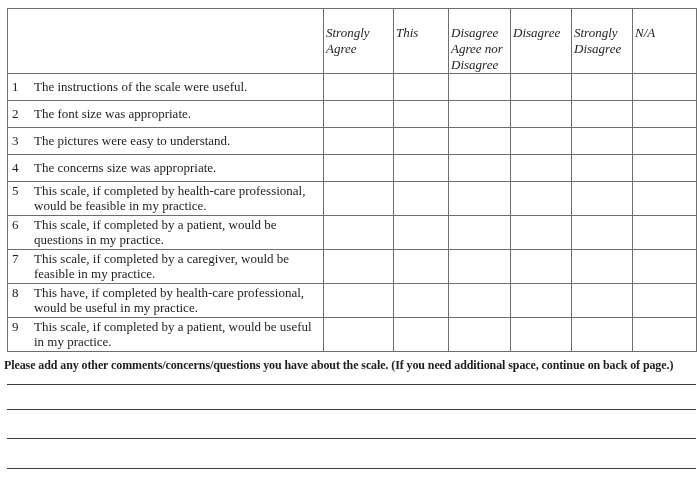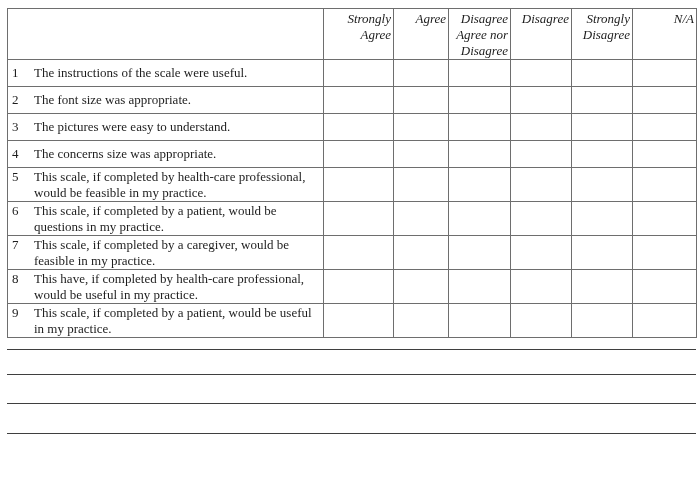--- a/index.html
+++ b/index.html
@@ -31,23 +31,23 @@
     box-sizing: border-box;
   }
   table.likert thead tr {
     height: 51px;
   }
   table.likert th {
     font-style: italic;
     font-weight: normal;
     font-size: 13px;
     line-height: 1.22;
-    text-align: right;
+    text-align: left;
     vertical-align: top;
-    padding: 2px 2px 0 2px;
+    padding: 16px 2px 0 2px;
   }
   table.likert tbody tr.single { height: 27px; }
   table.likert tbody tr.double { height: 34px; }
   td.stmt-cell {
     font-size: 13px;
     line-height: 1.18;
     vertical-align: middle;
     padding: 1px 3px 1px 4px;
   }
   .stmt-flex { display: flex; align-items: flex-start; }
@@ -88,21 +88,21 @@
       <col style="width:62px">
       <col style="width:61px">
       <col style="width:61px">
       <col style="width:64px">
     </colgroup>
     <thead>
       <tr id="header-row">
         <th></th>
 
       <th>Strongly Agree</th>
-          <th>Agree</th>
+          <th>This</th>
           <th>Disagree Agree nor Disagree</th>
           <th>Disagree</th>
           <th>Strongly Disagree</th>
           <th>N/A</th>
         </tr>
     </thead>
     <tbody id="table-body">
 
     <tr class="single">
           <td class="stmt-cell">
@@ -226,20 +226,21 @@
           <td class="answer-cell"></td>
           <td class="answer-cell"></td>
           <td class="answer-cell"></td>
           <td class="answer-cell"></td>
           <td class="answer-cell"></td>
           <td class="answer-cell"></td>
         </tr>
       </tbody>
   </table>
 
+  <p class="comments-prompt">Please add any other comments/concerns/questions you have about the scale. (If you need additional space, continue on back of page.)</p>
 
   <div class="comment-lines" id="comment-lines">
 
   <div class="comment-line"></div>
       <div class="comment-line"></div>
       <div class="comment-line"></div>
       <div class="comment-line"></div>
     </div>
 
 </div>

